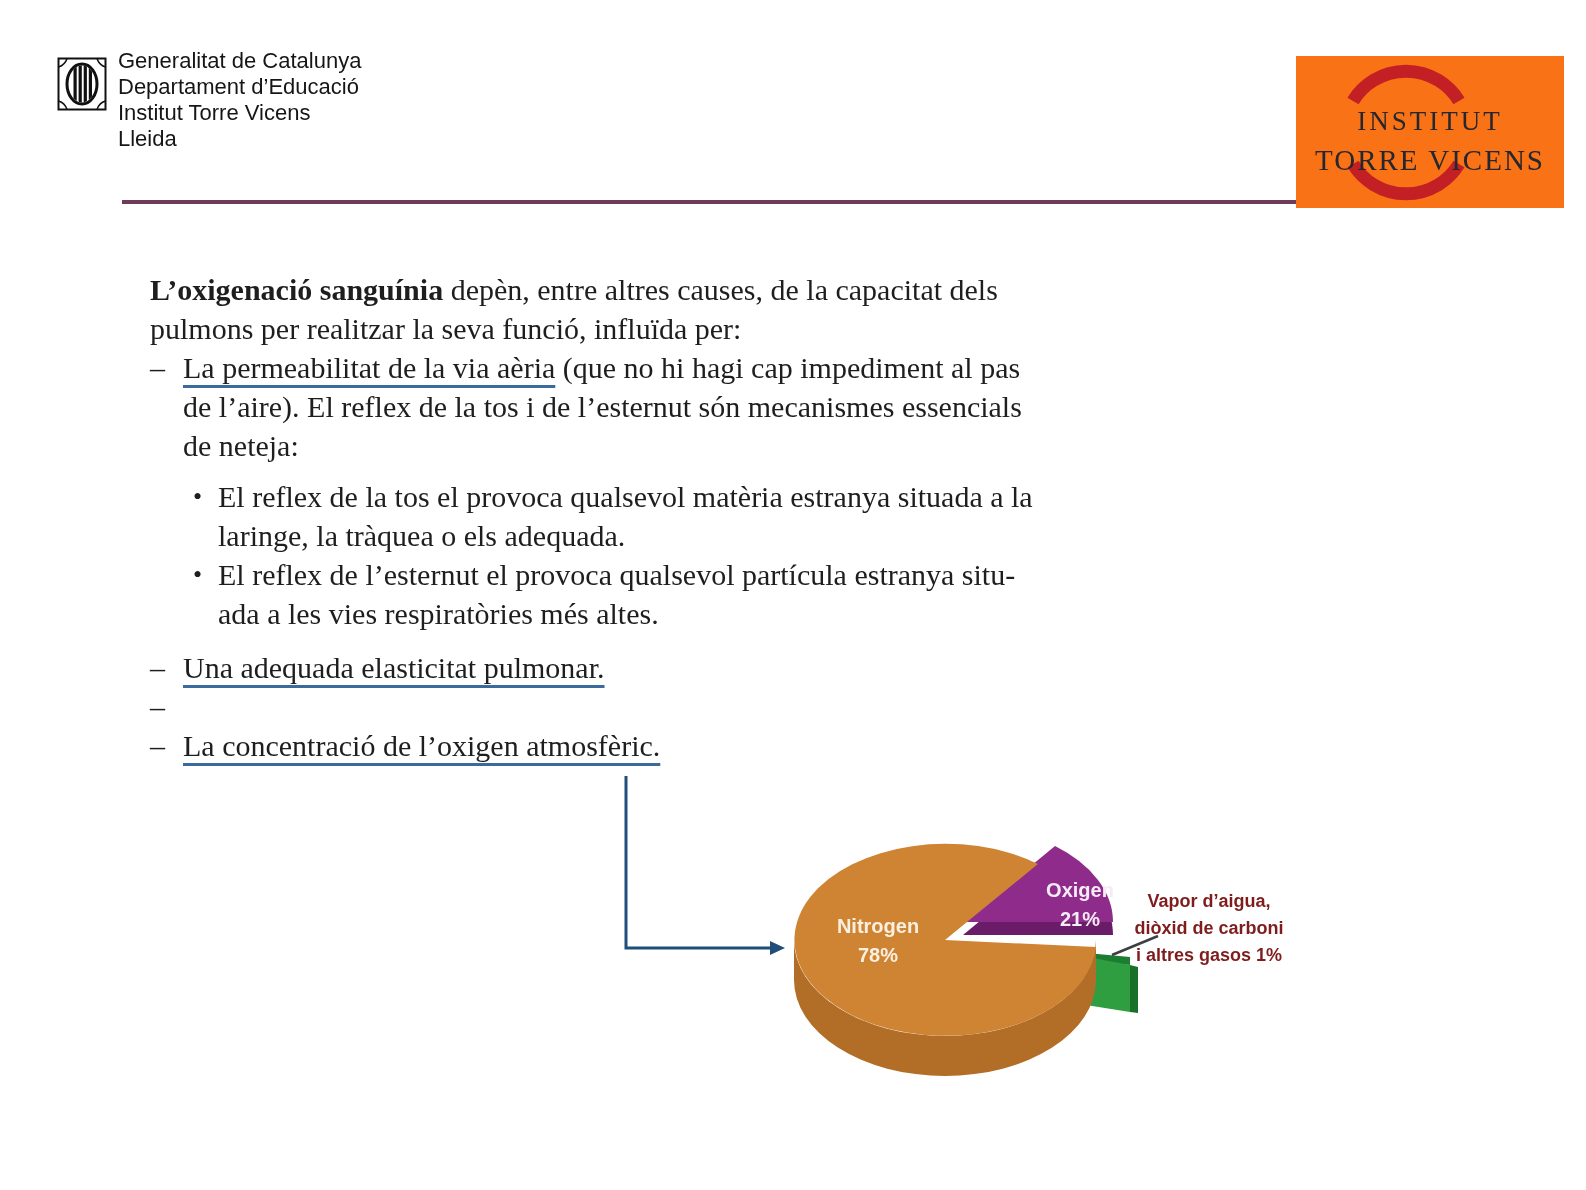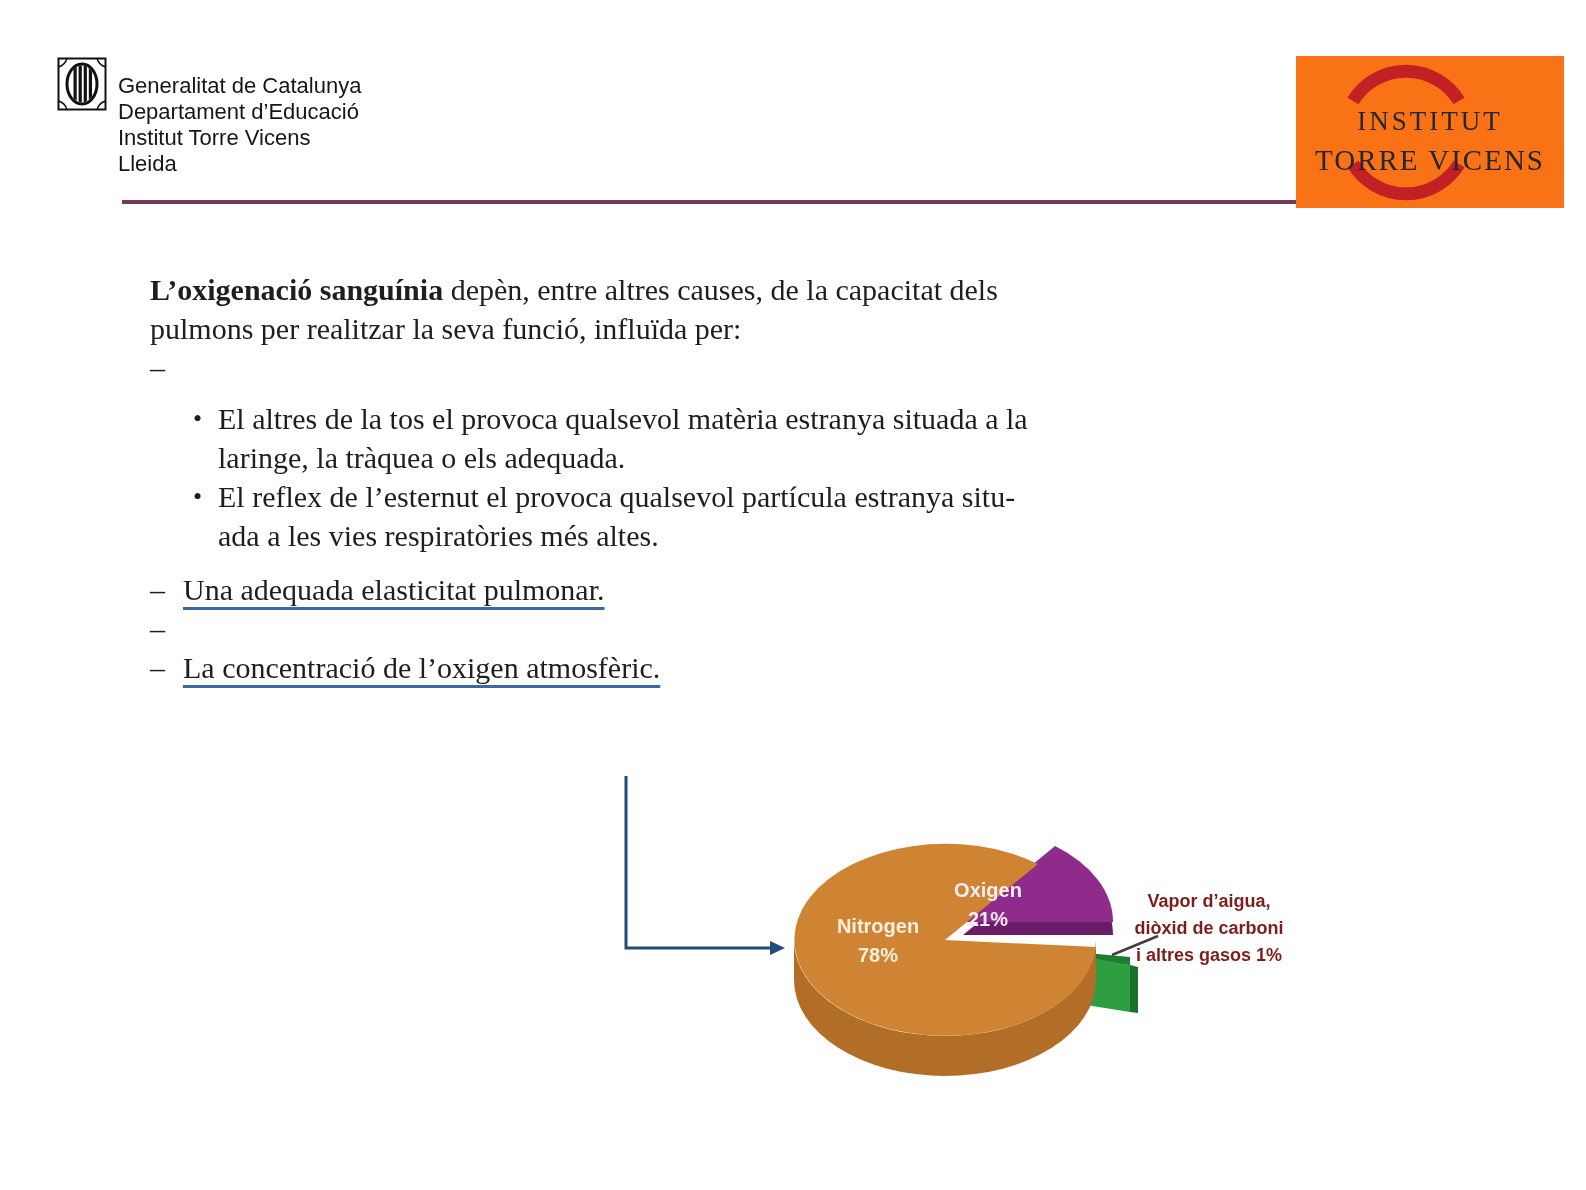--- a/index.html
+++ b/index.html
@@ -1,21 +1,21 @@
 <!DOCTYPE html>
 <html><head>
 <meta charset="utf-8">
 <style>
   html,body{margin:0;padding:0;}
   body{width:1586px;height:1190px;position:relative;background:#ffffff;overflow:hidden;
        font-family:"Liberation Serif","DejaVu Serif",serif;color:#1e1e1e;}
 
   
   .seal{position:absolute;left:57px;top:57px;}
-  .org{position:absolute;left:118px;top:73px;font-family:"Liberation Sans",sans-serif;
+  .org{position:absolute;left:118px;top:48px;font-family:"Liberation Sans",sans-serif;
        font-size:22px;line-height:26px;color:#161616;}
   .org .b{font-weight:normal;}
   .rule{position:absolute;left:122px;top:200px;width:1186px;height:4px;background:#71395a;}
 
   .rlogo{position:absolute;left:1296px;top:56px;width:268px;height:152px;background:#f97316;}
   .rlogo svg{position:absolute;left:0;top:0;}
   .rlogo .l1,.rlogo .l2{position:absolute;left:0;right:0;text-align:center;
        font-family:"Liberation Serif",serif;color:#26262e;white-space:nowrap;}
   .rlogo .l1{top:50px;font-size:27px;letter-spacing:3px;}
   .rlogo .l2{top:88px;font-size:29px;letter-spacing:2px;}
@@ -34,21 +34,21 @@
   .bold{font-weight:bold;}
   .ul{text-decoration:underline;text-decoration-color:#3a6b9c;
       text-decoration-thickness:2.5px;text-underline-offset:7px;}
 
   
   .arrow{position:absolute;left:615px;top:765px;}
   .pie{position:absolute;left:770px;top:815px;}
   .pie-label{position:absolute;text-align:center;font-family:"Liberation Sans",sans-serif;
       font-weight:bold;white-space:nowrap;}
   .lbl-nitrogen{left:808px;top:912px;width:140px;font-size:20px;line-height:29px;color:#faf0e0;}
-  .lbl-oxigen{left:928px;top:876px;width:120px;font-size:20px;line-height:29px;color:#f6ecf6;}
+  .lbl-oxigen{left:1020px;top:876px;width:120px;font-size:20px;line-height:29px;color:#f6ecf6;}
   .lbl-other{left:1126px;top:888px;width:166px;font-size:18px;line-height:27px;color:#7f1d1d;}
 </style>
 </head>
 <body>
 
 <svg class="seal" width="50" height="54" viewBox="0 0 50 54">
   <rect x="1.5" y="1.5" width="47" height="51" fill="none" stroke="#111" stroke-width="2"></rect>
   <path d="M1.5 10 Q8 8 10 1.5 M48.5 10 Q42 8 40 1.5 M1.5 44 Q8 46 10 52.5 M48.5 44 Q42 46 40 52.5" fill="none" stroke="#111" stroke-width="1.5"></path>
   <clipPath id="sealclip">
       <ellipse cx="25" cy="27" rx="13.5" ry="18.5"></ellipse>
@@ -79,24 +79,25 @@
   <div class="l1">INSTITUT</div>
   <div class="l2">TORRE VICENS</div>
 </div>
 
 <div class="body-text">
     <div class="block p">
       <div class="txt"><span class="bold">L’oxigenació sanguínia</span><span> depèn, entre altres causes, de la capacitat dels</span><br><span>pulmons per realitzar la seva funció, influïda per:</span></div>
     </div>
     <div class="block dash">
       <span class="marker">–</span>
+      <div class="txt"><span class="ul">La permeabilitat de la via aèria</span><span> (que no hi hagi cap impediment al pas</span><br><span>de l’aire). El reflex de la tos i de l’esternut són mecanismes essencials</span><br><span>de neteja:</span></div>
     </div>
     <div class="block bullet">
       <span class="marker">•</span>
-      <div class="txt"><span>El altres de la tos el provoca qualsevol matèria estranya situada a la</span><br><span>laringe, la tràquea o els adequada.</span></div>
+      <div class="txt"><span>El reflex de la tos el provoca qualsevol matèria estranya situada a la</span><br><span>laringe, la tràquea o els adequada.</span></div>
     </div>
     <div class="block bullet">
       <span class="marker">•</span>
       <div class="txt"><span>El reflex de l’esternut el provoca qualsevol partícula estranya situ-</span><br><span>ada a les vies respiratòries més altes.</span></div>
     </div>
     <div class="block dash">
       <span class="marker">–</span>
       <div class="txt"><span class="ul">Una adequada elasticitat pulmonar.</span></div>
     </div>
     <div class="block dash">

